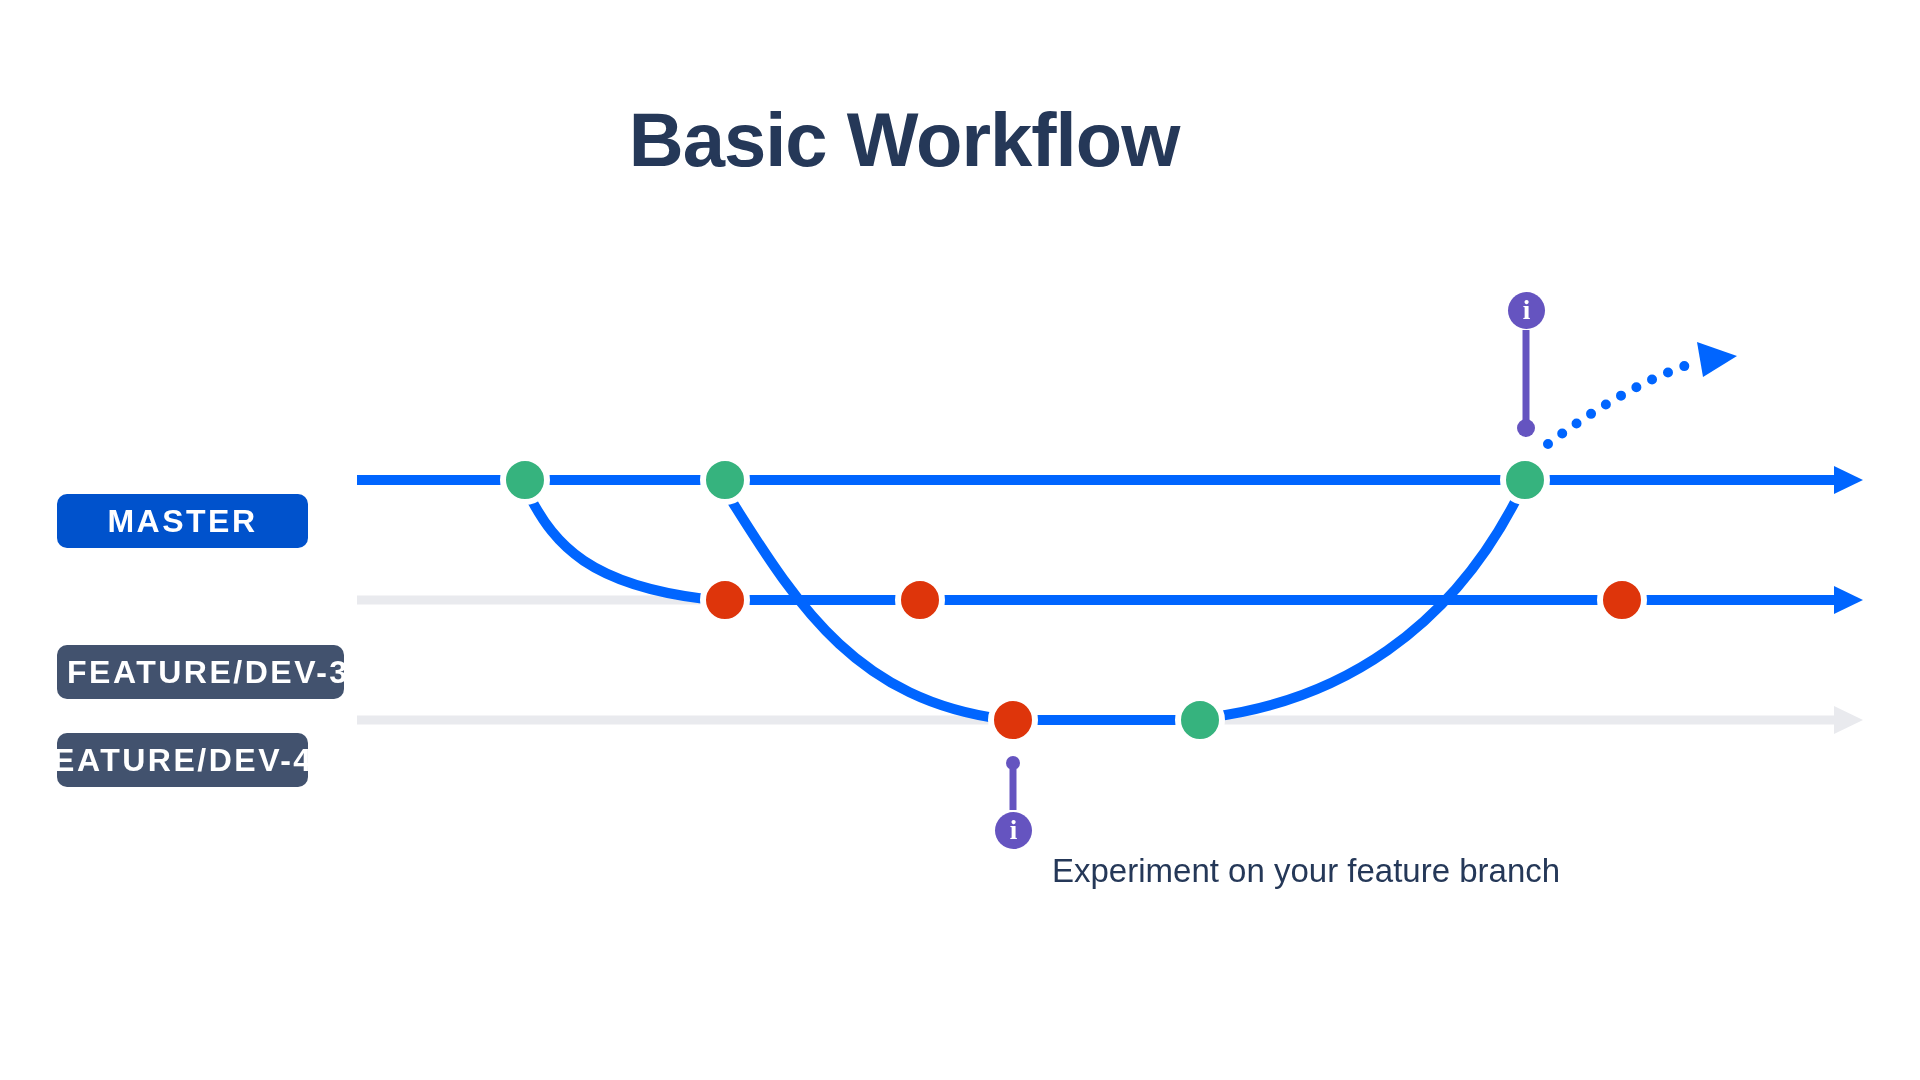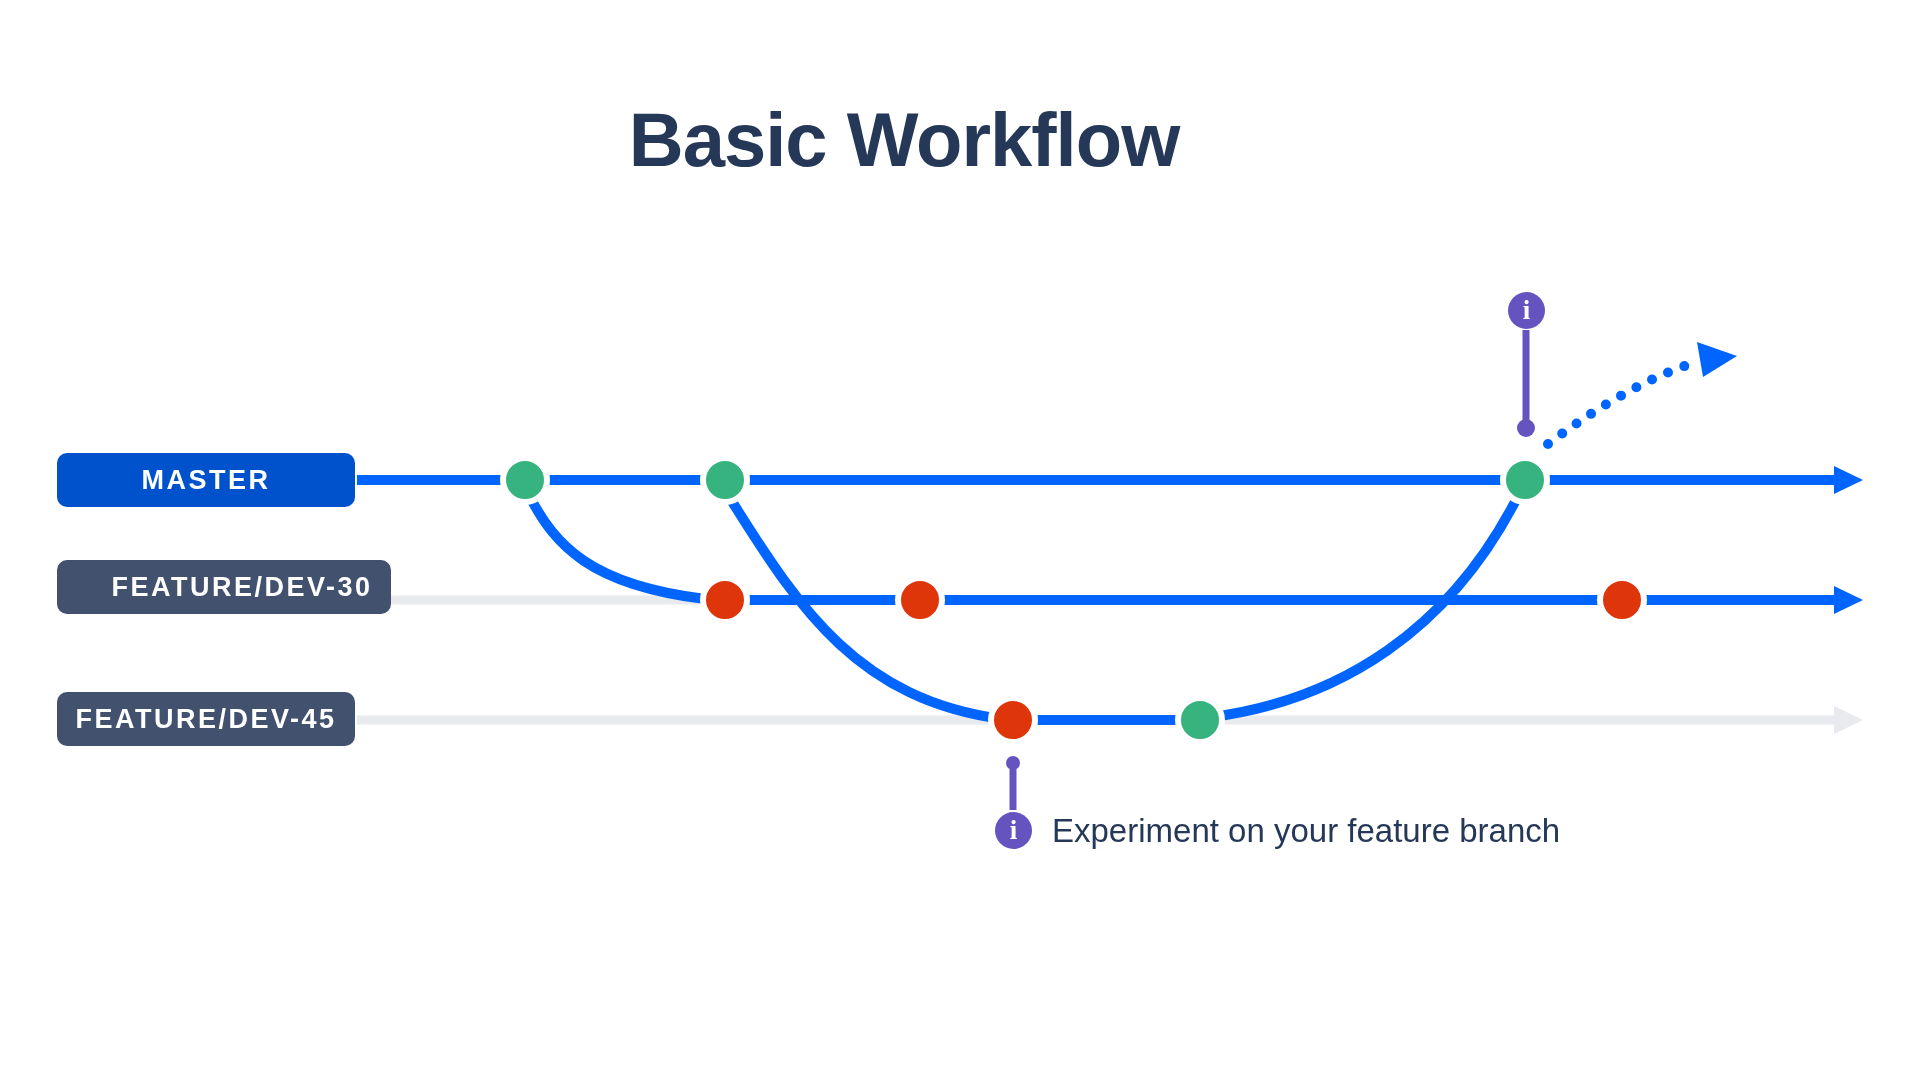--- a/index.html
+++ b/index.html
@@ -31,44 +31,45 @@
     transform: translateX(-50%);
     font-size: 76px;
     font-weight: 700;
     letter-spacing: -1px;
     white-space: nowrap;
     color: var(--c-title-text, #253858);
   }
   .branch-label {
     position: absolute;
     left: 57px;
-    width: 298px;
+    width: 251px;
     height: 54px;
     border-radius: 10px;
     display: flex;
     align-items: center;
     justify-content: center;
     color: var(--c-label-text, #ffffff);
-    font-size: 27px;
+    font-size: 32px;
     font-weight: 700;
     letter-spacing: 2.5px;
     white-space: nowrap;
+    margin-top: 41px;
   }
   .branch-label.master { top: 453px; background: var(--c-master-label-bg, #0052CC); }
-  .branch-label.dev30  { top: 560px; background: var(--c-feature-label-bg, #42526E); padding-left: 36px; }
+  .branch-label.dev30  { top: 604px; background: var(--c-feature-label-bg, #42526E); padding-left: 36px; }
   .branch-label.dev45  { top: 692px; background: var(--c-feature-label-bg, #42526E); }
   .annotation-text {
     position: absolute;
     font-size: 33px;
     line-height: 37px;
     color: var(--c-annotation-text, #253858);
     white-space: nowrap;
   }
   .annotation-text.keep-master { right: 430px; top: 292px; }
-  .annotation-text.experiment  { left: 1052px; top: 812px; }
+  .annotation-text.experiment  { left: 1052px; top: 852px; }
   .info-icon {
     position: absolute;
     width: 37px;
     height: 37px;
     border-radius: 50%;
     background: var(--c-annotation-purple, #6554C0);
     color: #ffffff;
     display: flex;
     align-items: center;
     justify-content: center;

